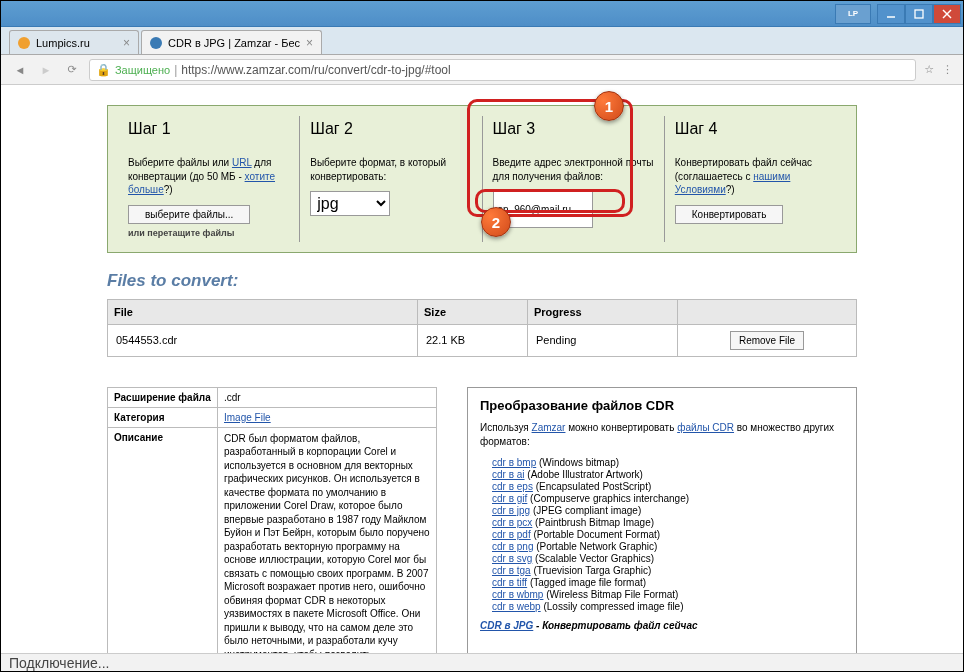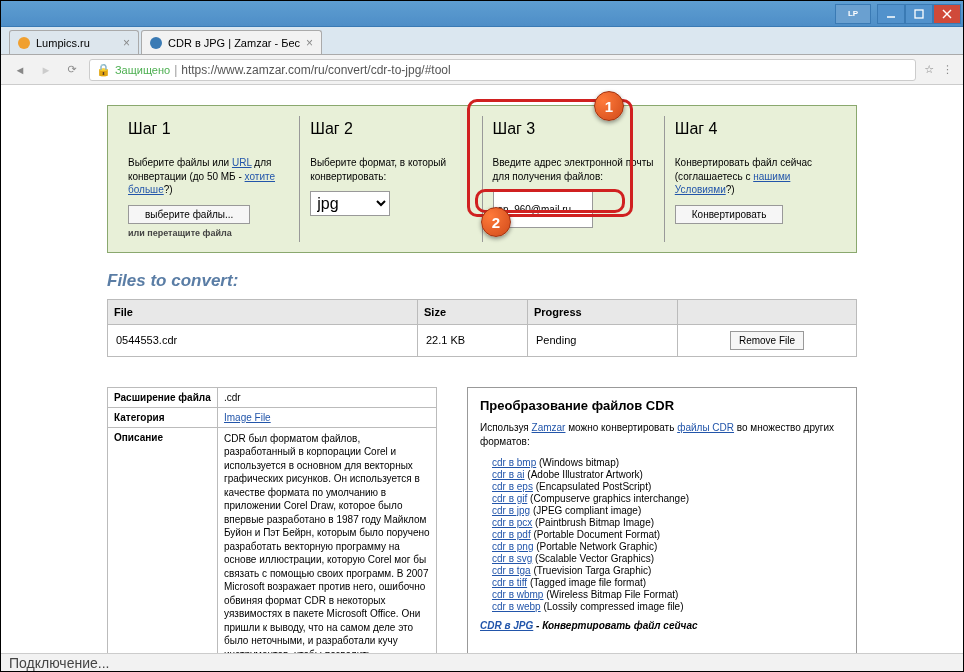--- a/index.html
+++ b/index.html
@@ -132,21 +132,21 @@
 
 <div class="content">
 
   <div class="steps-panel">
     <div class="step">
       <h3>Шаг 1</h3>
       <div class="step-desc">
         <span>Выберите файлы или </span><a href="#">URL</a><span> для конвертации (до 50 МБ - </span><a href="#">хотите больше</a><span>?)</span>
       </div>
       <button class="step-btn">выберите файлы...</button>
-      <div class="drag-hint">или перетащите файла</div>
+      <div class="drag-hint">или перетащите файлы</div>
     </div>
     <div class="step">
       <h3>Шаг 2</h3>
       <div class="step-desc">Выберите формат, в который конвертировать:</div>
       <select class="step-select">
         <option>jpg</option>
       </select>
     </div>
     <div class="step">
       <h3>Шаг 3</h3>

